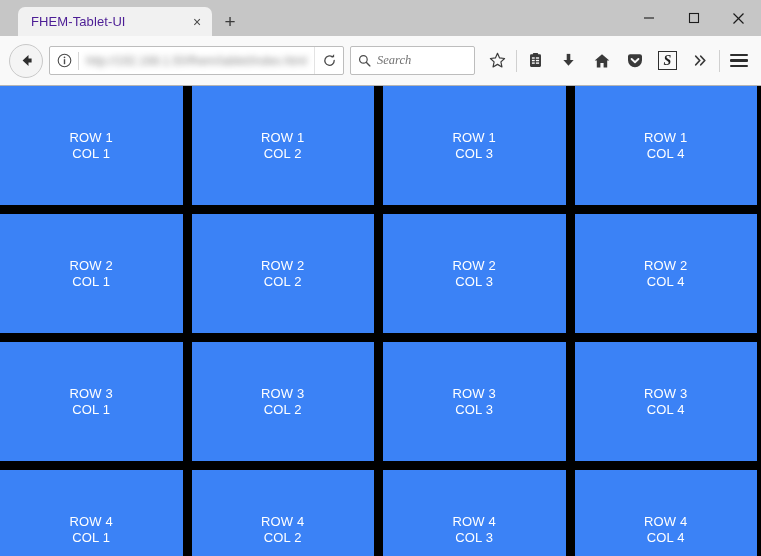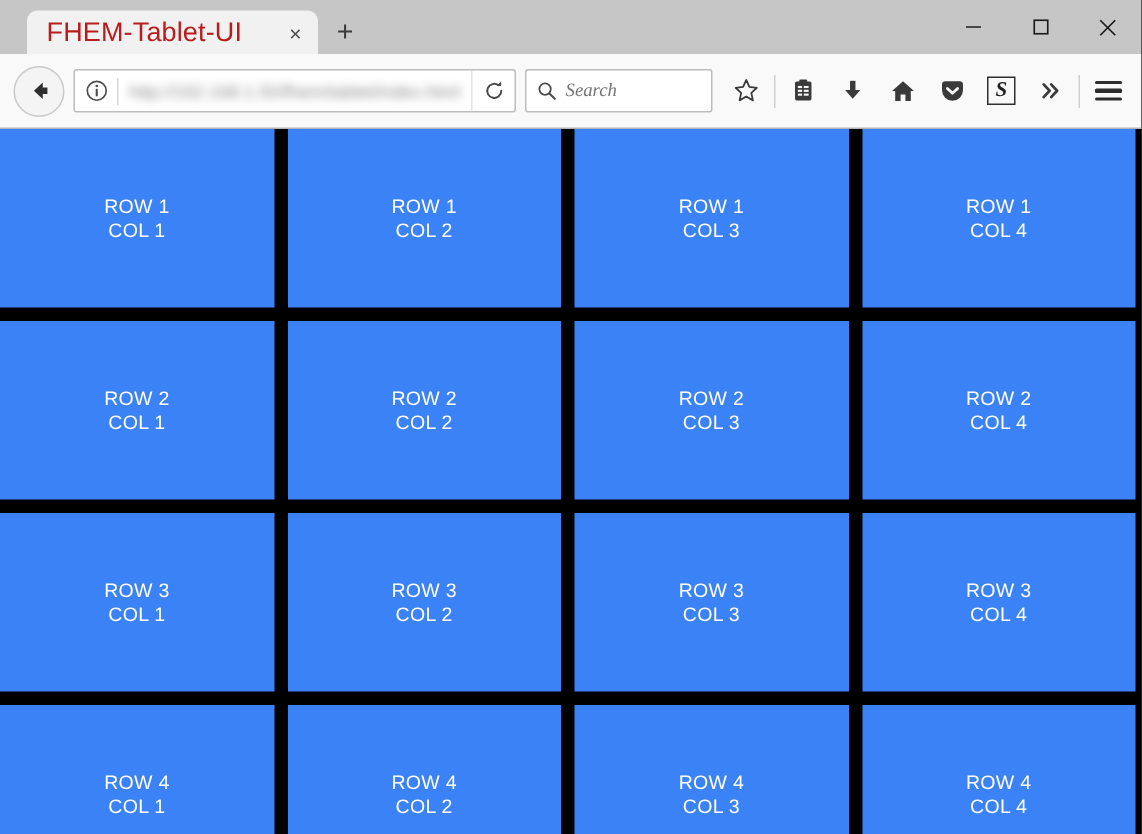--- a/index.html
+++ b/index.html
@@ -34,22 +34,22 @@
     width: 194px;
     height: 29px;
     background: #f1f1f1;
     border-radius: 7px 7px 0 0;
     display: flex;
     align-items: center;
     padding: 0 6px 0 13px;
     position: relative;
   }
   .tab-title {
-    font-size: 18px;
-    color: #b91c1c;
+    font-size: 13px;
+    color: #4c1d95;
     white-space: nowrap;
     overflow: hidden;
     text-overflow: ellipsis;
     flex: 1;
     letter-spacing: .1px;
   }
   .tab-close {
     width: 18px; height: 18px;
     display: flex; align-items: center; justify-content: center;
     color: #4a4a4a;

